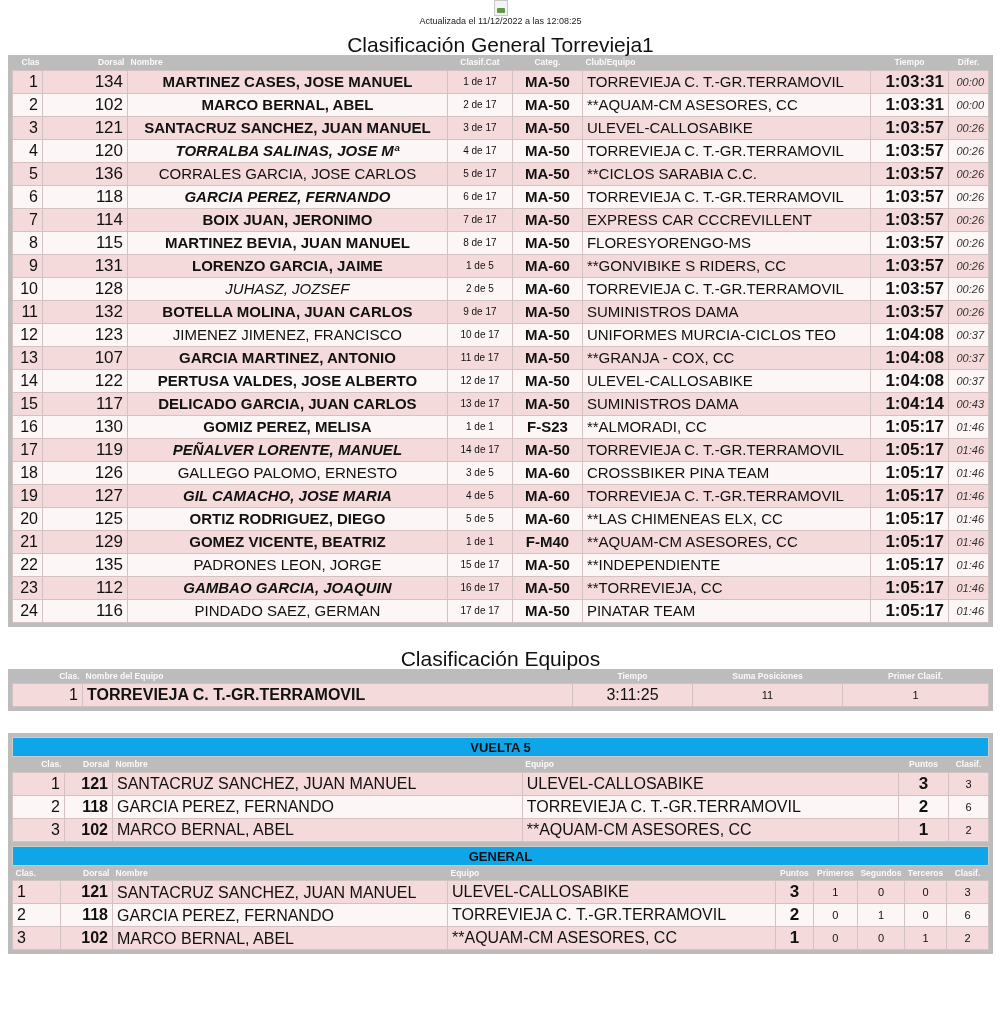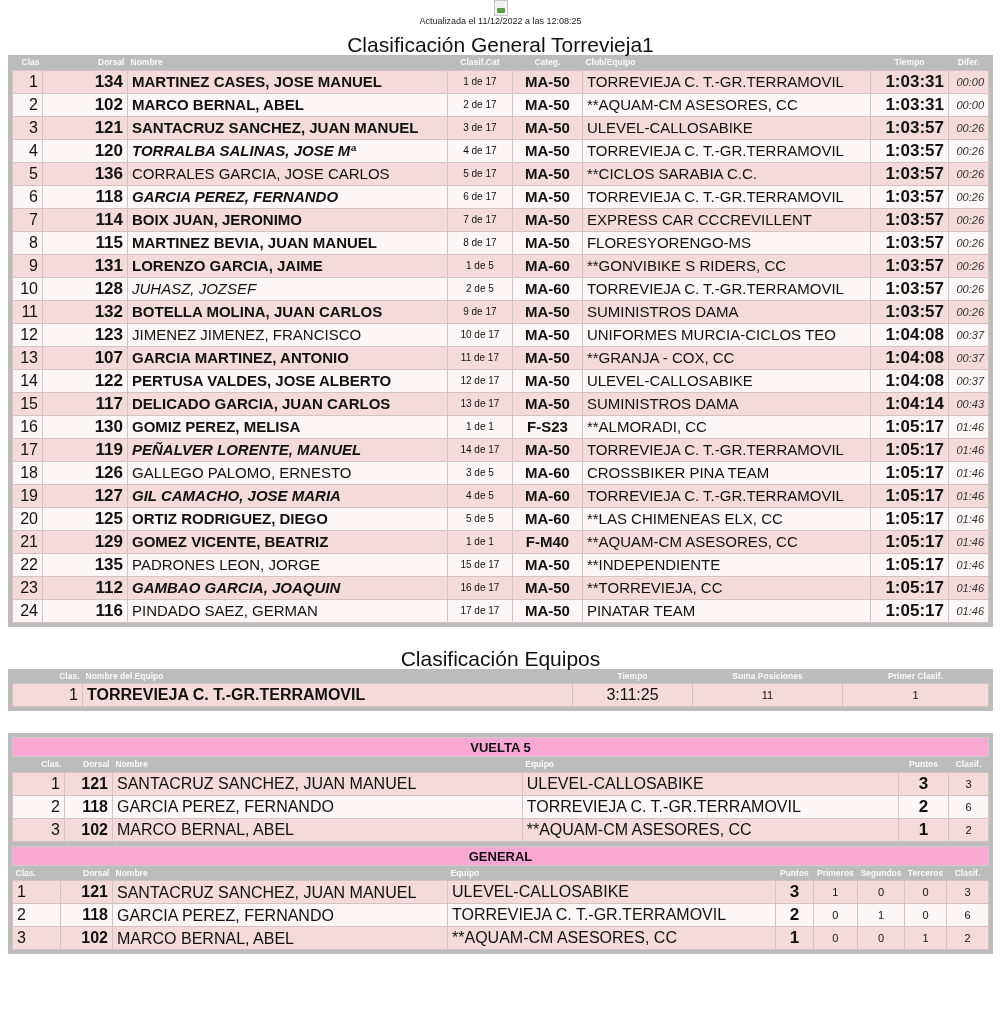--- a/index.html
+++ b/index.html
@@ -36,39 +36,39 @@
     color: #fafafa; font-size: 8.5px; font-weight: bold; height: 15px;
     padding: 0 3px; background: #bcbcbc;
   }
   tbody td {
     border: 1px solid #d2c2c2; height: 23px; padding: 0 4px;
     white-space: nowrap;
   }
   tr.odd td { background: #f4dada; }
   tr.even td { background: #fdf6f6; }
   .c-clas { text-align: right; font-size: 16px; width: 30px; }
-  .c-dorsal { text-align: right; font-size: 17px; font-weight: bold; width: 85px; }
-  .c-nombre { font-size: 15px; }
+  .c-dorsal { text-align: right; font-size: 17px; font-weight: normal; width: 85px; }
+  .c-nombre { font-size: 15px; text-align: center; }
   .c-cat { text-align: center; font-size: 10px; width: 65px; }
   .c-categ { text-align: center; font-size: 15px; font-weight: bold; width: 70px; }
   .c-club { font-size: 15px; }
   .c-tiempo { text-align: right; font-size: 17px; font-weight: bold; width: 78px; }
   .c-difer { text-align: right; font-size: 11px; font-style: italic; color: #333; width: 40px; }
   .n-bold { font-weight: bold; }
   .n-italic { font-style: italic; }
   .n-bolditalic { font-weight: bold; font-style: italic; }
   .n-normal { font-weight: normal; }
 
   .team-name { font-size: 16px; font-weight: bold; }
   .center { text-align: center; }
   .right { text-align: right; }
   .left { text-align: left; }
 
   .sub-head {
-    background: #f9a8d4; text-align: center; font-weight: bold; font-size: 13px;
+    background: #0ea5e9; text-align: center; font-weight: bold; font-size: 13px;
     height: 20px; line-height: 20px; border: 1px solid #ccc;
   }
 </style>
 </head>
 <body>
 
 <div>
   <div class="broken-img"></div>
   <div class="updated">Actualizada el 11/12/2022 a las 12:08:25</div>
 

